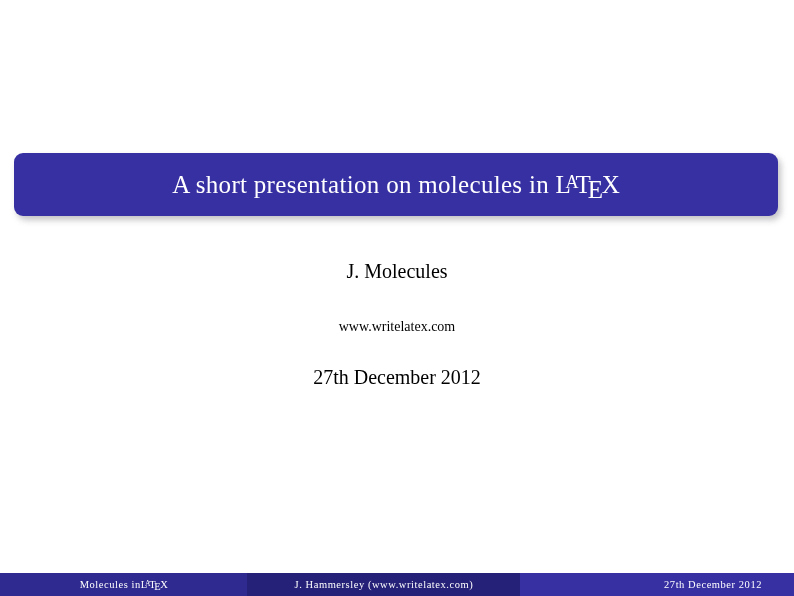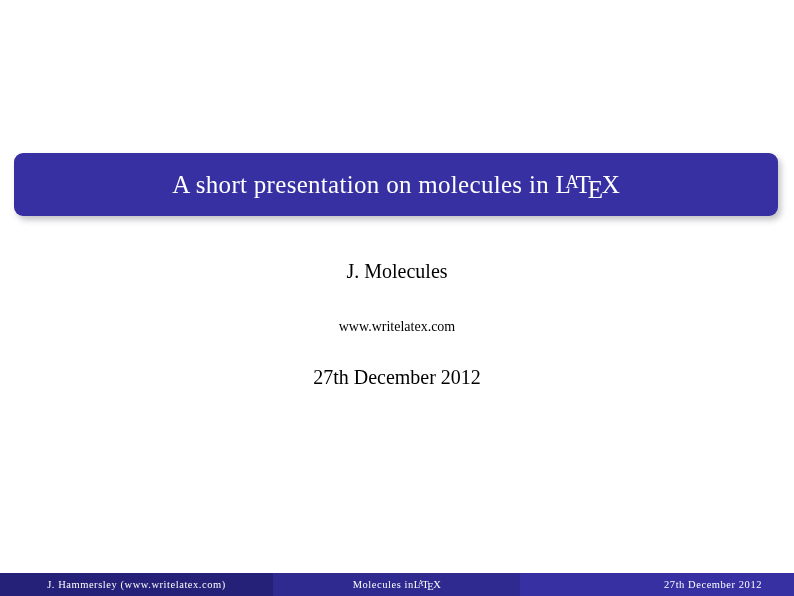--- a/index.html
+++ b/index.html
@@ -167,22 +167,22 @@
     <div class="titlebar">
       <div class="title-text"><span>A short presentation on molecules in </span><span class="latex-logo"><span>L</span><span class="l-a">A</span><span class="l-t">T</span><span class="l-e">E</span><span>X</span></span></div>
     </div>
   </div>
 
   <div class="author">J. Molecules</div>
   <div class="institute">www.writelatex.com</div>
   <div class="date">27th December 2012</div>
 
   <div class="footline">
-    <div class="foot-seg foot-author">J. Hammersley (www.writelatex.com)</div>
     <div class="foot-seg foot-title">
         <span>Molecules in </span>
         <span class="latex-logo"><span>L</span><span class="l-a">A</span><span class="l-t">T</span><span class="l-e">E</span><span>X</span></span>
       </div>
+    <div class="foot-seg foot-author">J. Hammersley (www.writelatex.com)</div>
     <div class="foot-seg foot-date">27th December 2012</div>
     <div class="foot-seg foot-page">1 / 8</div>
   </div>
 
 </div>
 
 </body></html>

